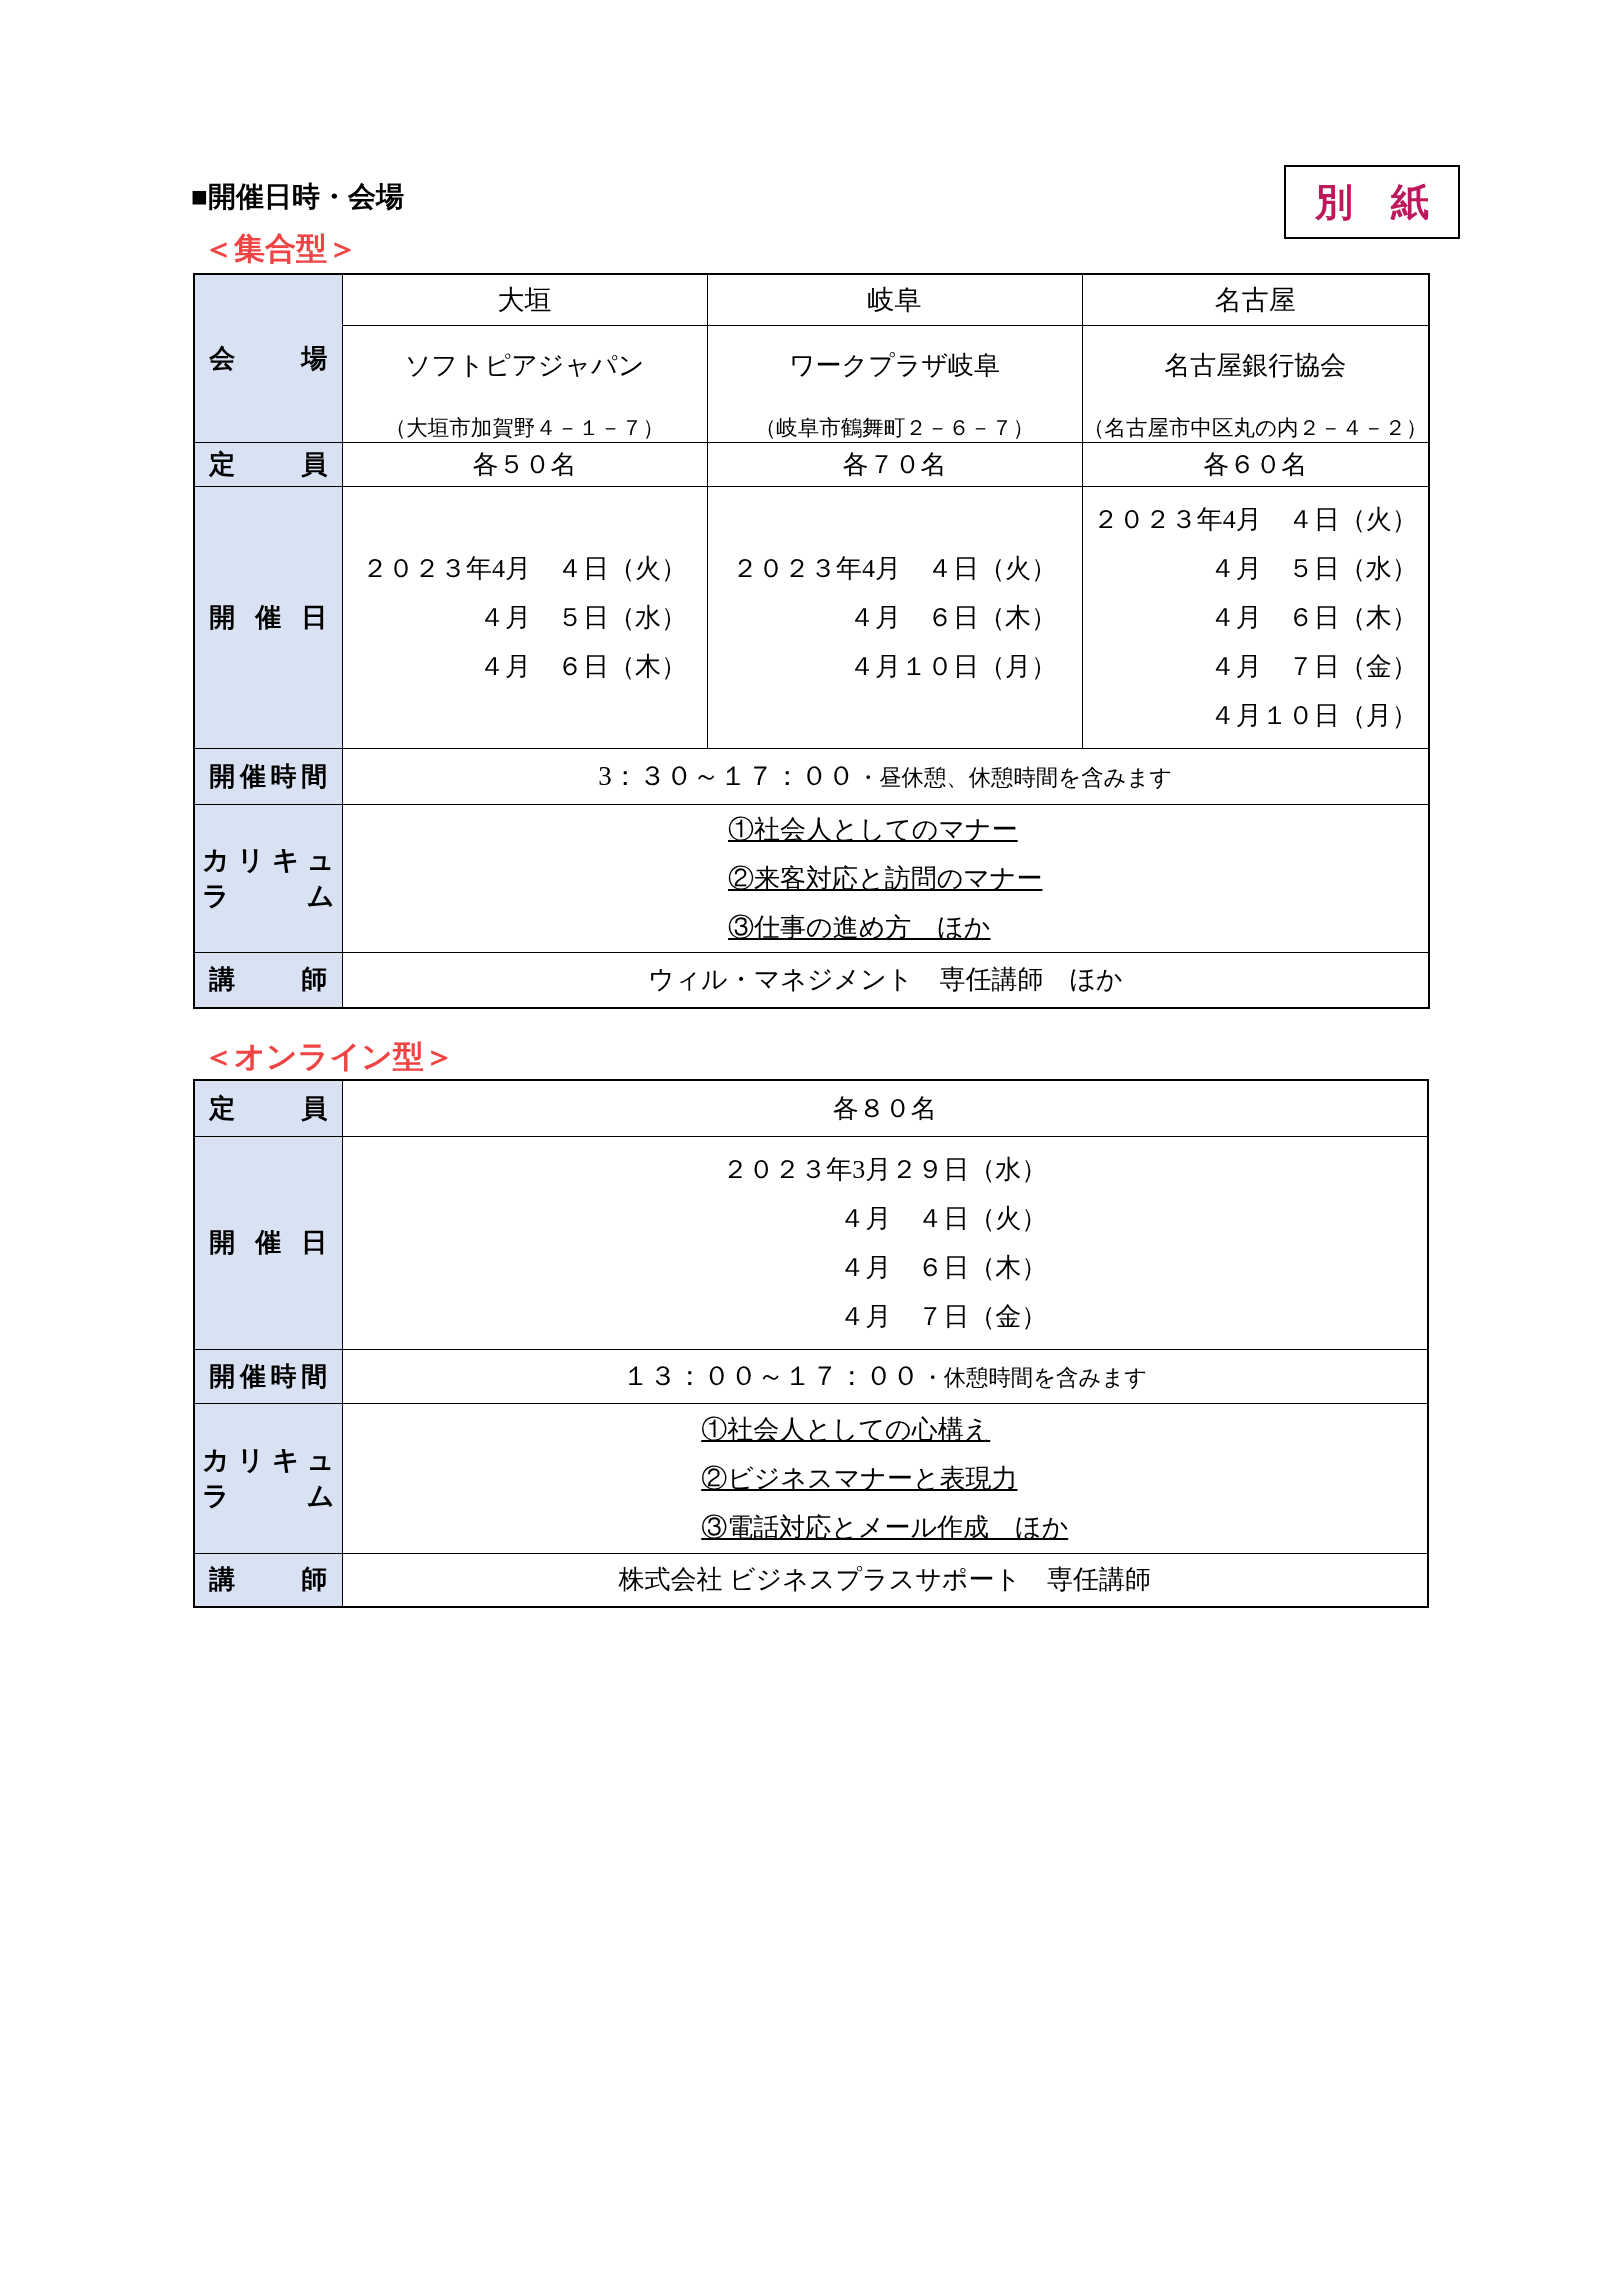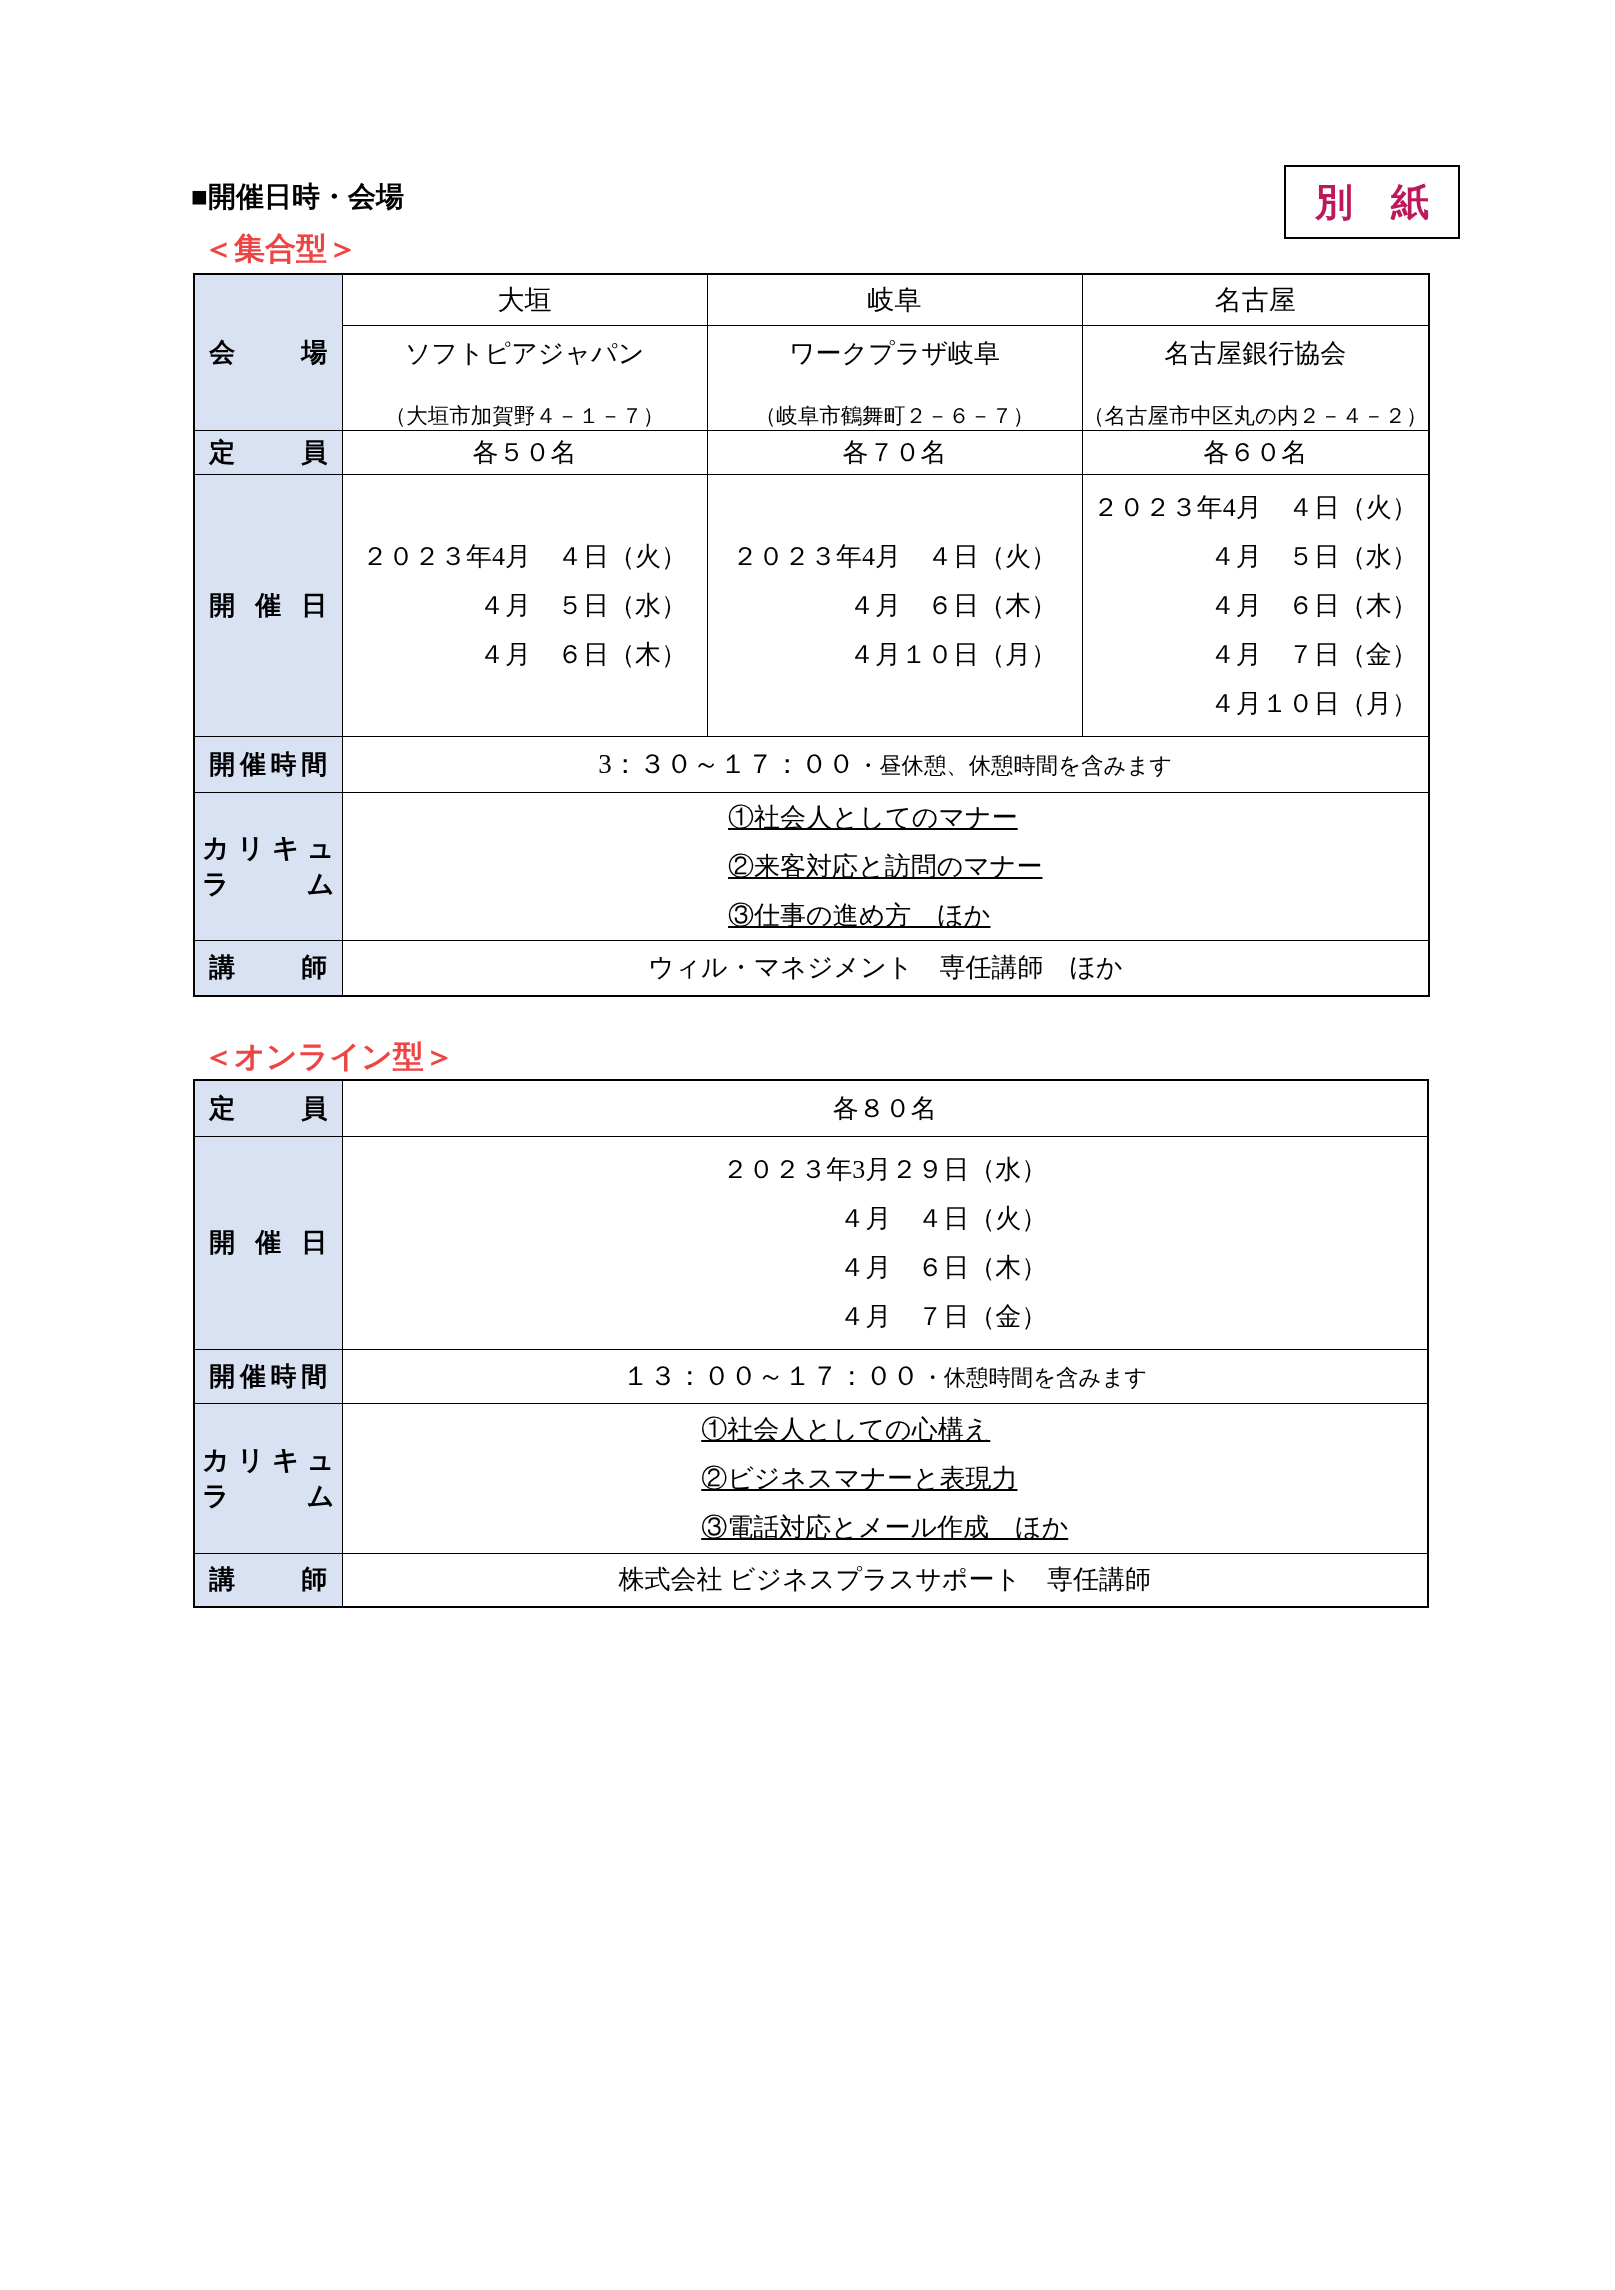--- a/index.html
+++ b/index.html
@@ -55,21 +55,21 @@
     font-family: "Liberation Sans", "DejaVu Sans", sans-serif;
     font-weight: bold; font-size: 26px;
   }
   .lbl-inner {
     padding: 0 14.3px;
     text-align: justify; text-align-last: justify;
   }
   .lbl-inner.small { font-size: 27px; padding: 0 7px; }
   td.city-cell   { text-align: center; font-size: 27px; }
   td.venue-cell  { text-align: center; }
-  .venue-name    { font-size: 26px; margin-top: 10px; }
+  .venue-name    { font-size: 26px; margin-top: 22px; }
   .venue-addr    { font-size: 21.5px; margin-top: 30px; }
   td.cap-cell, td.cap-wide { text-align: center; font-size: 26px; }
   td.dates-cell  { }
   .date-block { width: fit-content; margin: 8px auto; text-align: right; }
   .date-line  { font-size: 26px; line-height: 49px; white-space: nowrap; }
   td.time-cell { text-align: center; }
   .time-val  { font-size: 27px; }
   .time-note { font-size: 22.4px; margin-left: 2px; }
   .curr-block { width: fit-content; margin: 0 auto; text-align: left; }
   .curr-line  { font-size: 26px; line-height: 49px; white-space: nowrap; text-decoration: underline; }

